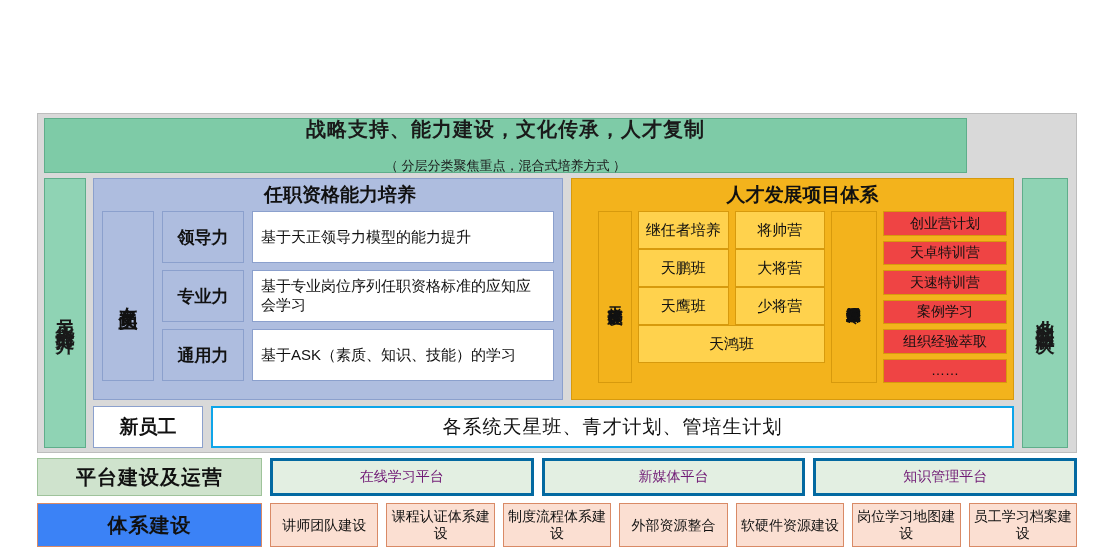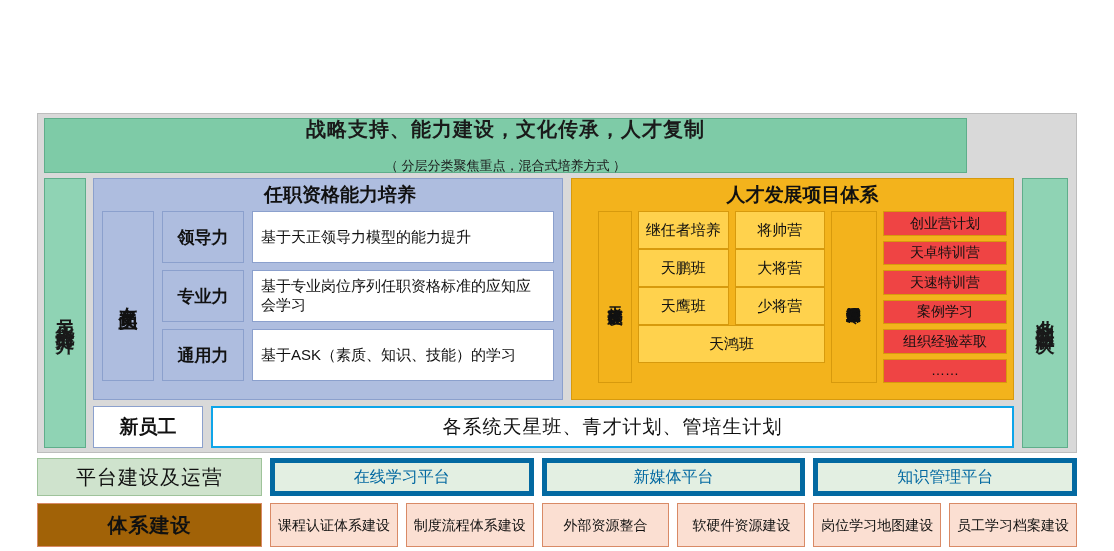--- a/index.html
+++ b/index.html
@@ -136,35 +136,35 @@
   }
 
   
   .platform{
     position:absolute;left:37px;top:458px;width:1040px;height:38px;
     display:flex;gap:8px;
   }
   .plat-title{
     width:225px;background:#cfe3cd;border:1px solid #9fc39b;box-sizing:border-box;
     display:flex;align-items:center;justify-content:center;
-    font-size:20px;font-weight:normal;color:#111;letter-spacing:1px;
+    font-size:20px;font-weight:bold;color:#111;letter-spacing:1px;
   }
   .plat-cell{
-    flex:1;background:#e3efe2;border:5px solid #0369a1;box-sizing:border-box;
-    display:flex;align-items:center;justify-content:center;
-    font-size:16px;color:#0369a1;
+    flex:1;background:#e3efe2;border:3px solid #0369a1;box-sizing:border-box;
+    display:flex;align-items:center;justify-content:center;
+    font-size:14px;color:#701a75;
   }
 
   
   .system{
     position:absolute;left:37px;top:503px;width:1040px;height:44px;
     display:flex;gap:8px;
   }
   .sys-title{
-    width:225px;background:#a16207;border:1px solid #d98a66;box-sizing:border-box;
+    width:225px;background:#3b82f6;border:1px solid #d98a66;box-sizing:border-box;
     display:flex;align-items:center;justify-content:center;
     font-size:20px;font-weight:bold;color:#111;letter-spacing:1px;
   }
   .sys-cell{
     flex:1;background:#fbdfd2;border:1px solid #d98a66;box-sizing:border-box;
     display:flex;align-items:center;justify-content:center;
     font-size:14px;color:#111;text-align:center;line-height:1.2;padding:0 2px;
   }
 </style>
 </head>
@@ -260,20 +260,21 @@
 
   <div class="platform">
     <div class="plat-title">平台建设及运营</div>
     <div class="plat-cell">在线学习平台</div>
     <div class="plat-cell">新媒体平台</div>
     <div class="plat-cell">知识管理平台</div>
   </div>
 
   <div class="system">
     <div class="sys-title">体系建设</div>
+    <div class="sys-cell">讲师团队建设</div>
     <div class="sys-cell">课程认证体系建设</div>
     <div class="sys-cell">制度流程体系建设</div>
     <div class="sys-cell">外部资源整合</div>
     <div class="sys-cell">软硬件资源建设</div>
     <div class="sys-cell">岗位学习地图建设</div>
     <div class="sys-cell">员工学习档案建设</div>
   </div>
 
 </div>
 

